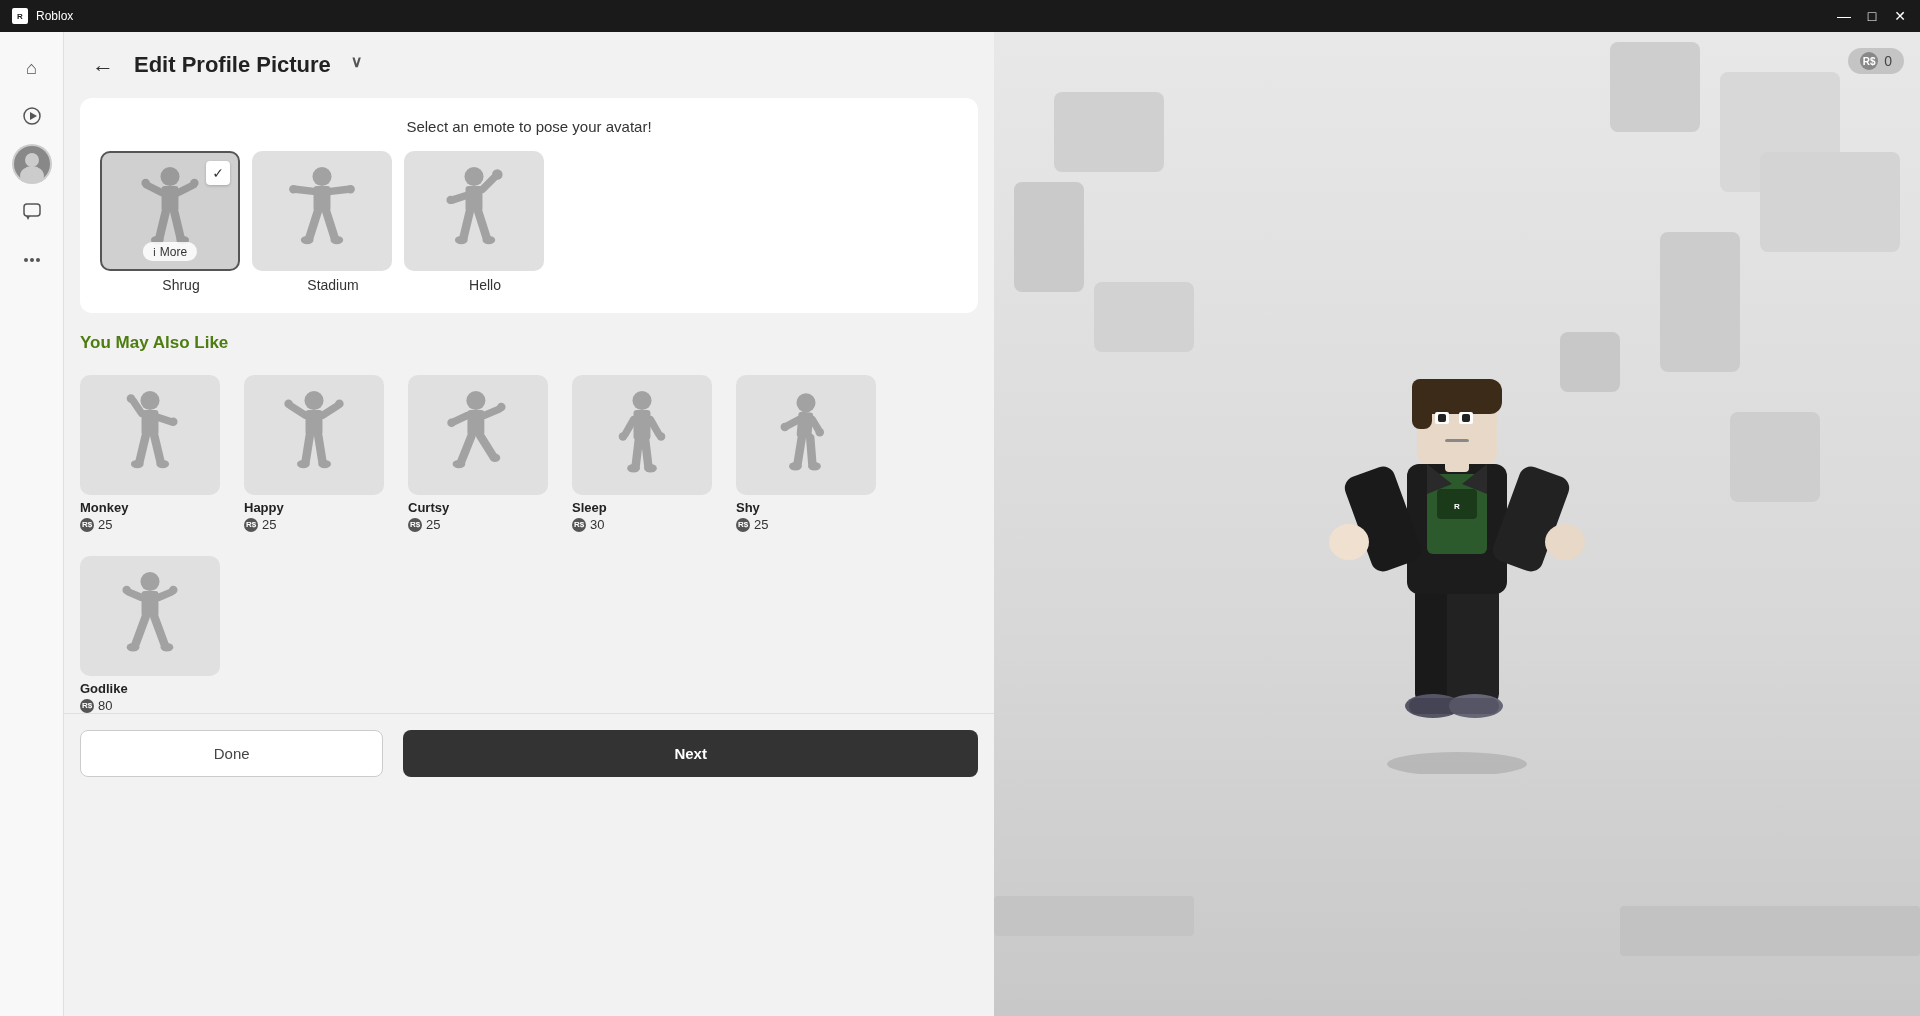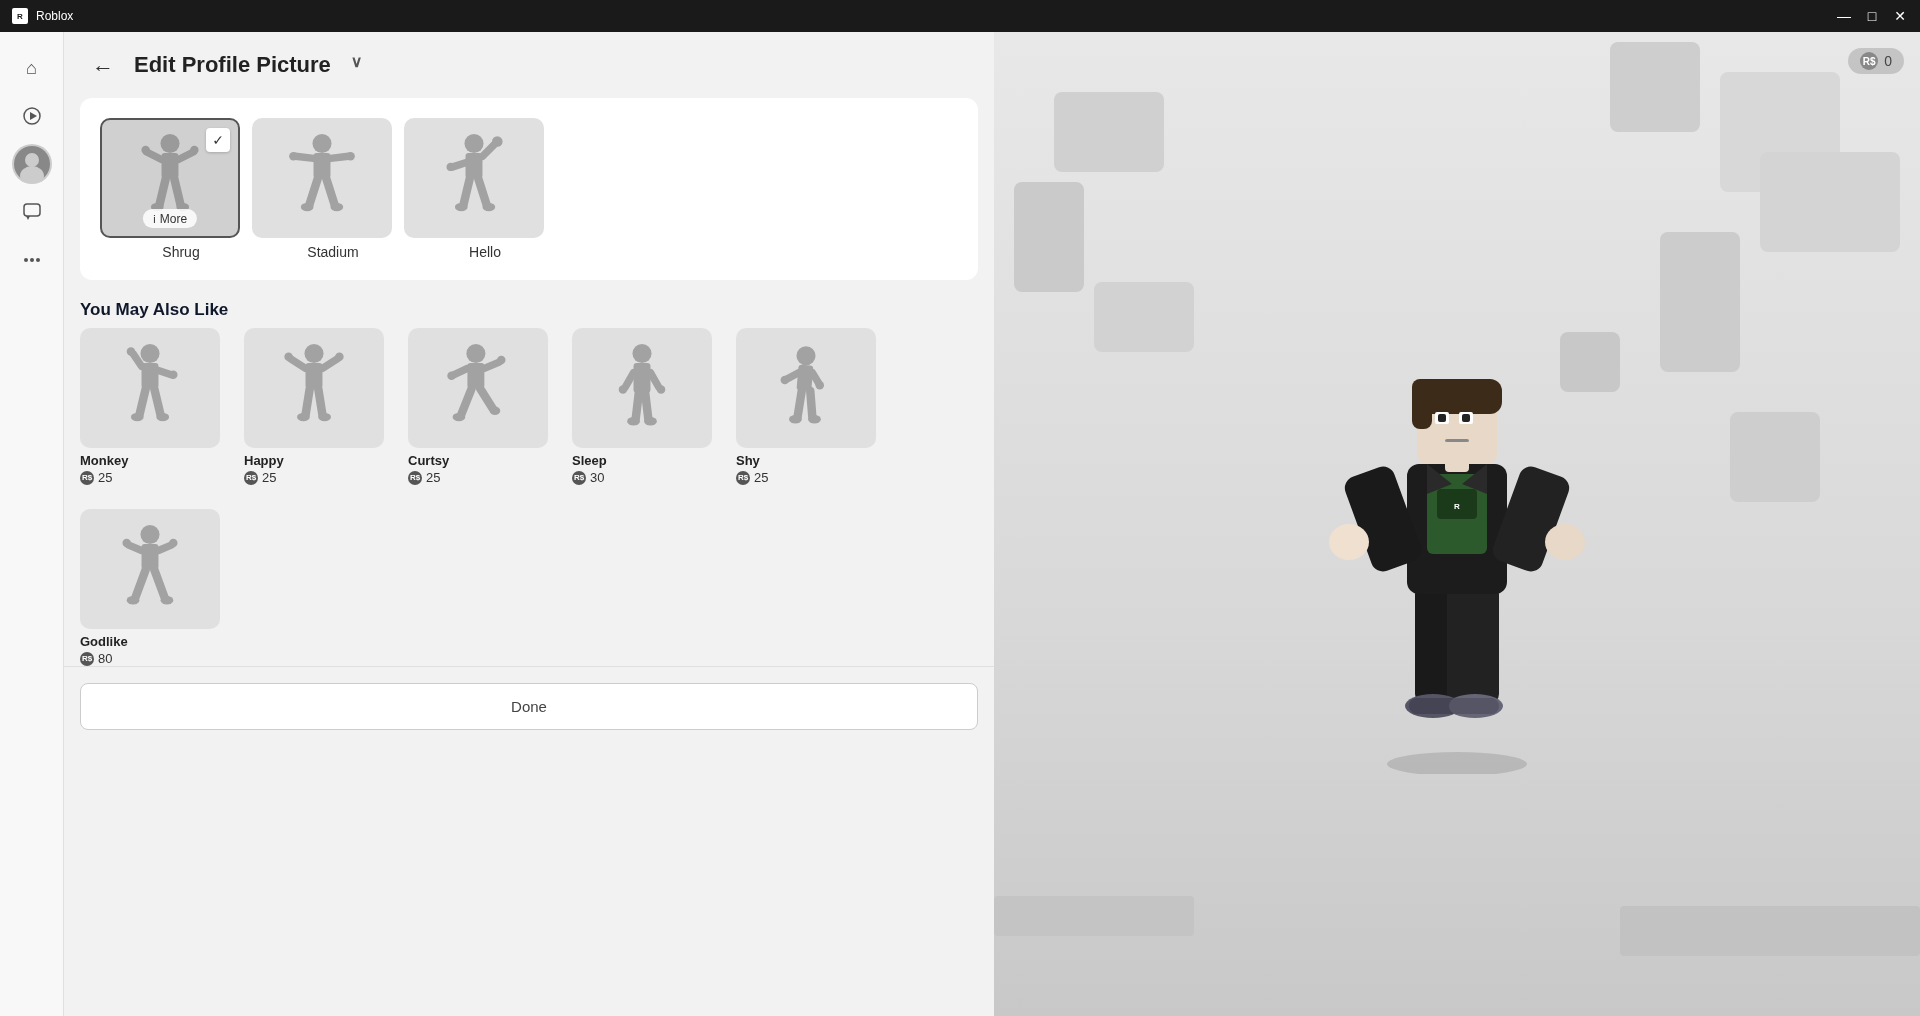--- a/index.html
+++ b/index.html
@@ -231,22 +231,22 @@
       opacity: 0.45;
     }
 
     
     .also-like-section {
       margin: 20px 16px 0;
     }
     .section-title {
       font-size: 17px;
       font-weight: 600;
-      color: #0f172a;
-      margin-bottom: 8px;
+      color: #4d7c0f;
+      margin-bottom: 22px;
     }
     .also-like-grid {
       display: flex;
       gap: 24px;
       flex-wrap: wrap;
     }
     .also-like-card {
       width: 140px;
       display: flex;
       flex-direction: column;
@@ -450,20 +450,21 @@
 
       <div class="panel-header">
         <button class="back-btn">←</button>
         <div class="panel-title">
           <span>Edit Profile Picture</span>
           <span class="dropdown-arrow">∨</span>
         </div>
       </div>
 
       <div class="emote-section">
+        <p class="section-subtitle">Select an emote to pose your avatar!</p>
         <div class="emote-grid">
 
           <div class="emote-card">
             <div class="emote-thumbnail selected">
 
               <svg class="avatar-silhouette pose-svg" viewBox="0 0 60 85">
                 <ellipse cx="30" cy="10" rx="9" ry="9" fill="#666"></ellipse>
                 <rect x="22" y="19" width="16" height="24" rx="3" fill="#666"></rect>
 
                 <line x1="22" y1="25" x2="8" y2="18" stroke="#666" stroke-width="7" stroke-linecap="round"></line>
@@ -680,20 +681,21 @@
               <span>80</span>
             </div>
           </div>
 
         </div>
       </div>
 
 
       <div class="footer-buttons">
         <button class="done-btn">Done</button>
+        <button class="next-btn">Next</button>
       </div>
 
     </div>
 
     <div class="right-panel">
 
       <div class="bg-blocks">
 
         <div class="block" style="width:120px;height:120px;top:40px;right:80px;background:#d8d8d8;border-radius:8px;"></div>
         <div class="block" style="width:90px;height:90px;top:10px;right:220px;background:#cecece;border-radius:8px;"></div>

